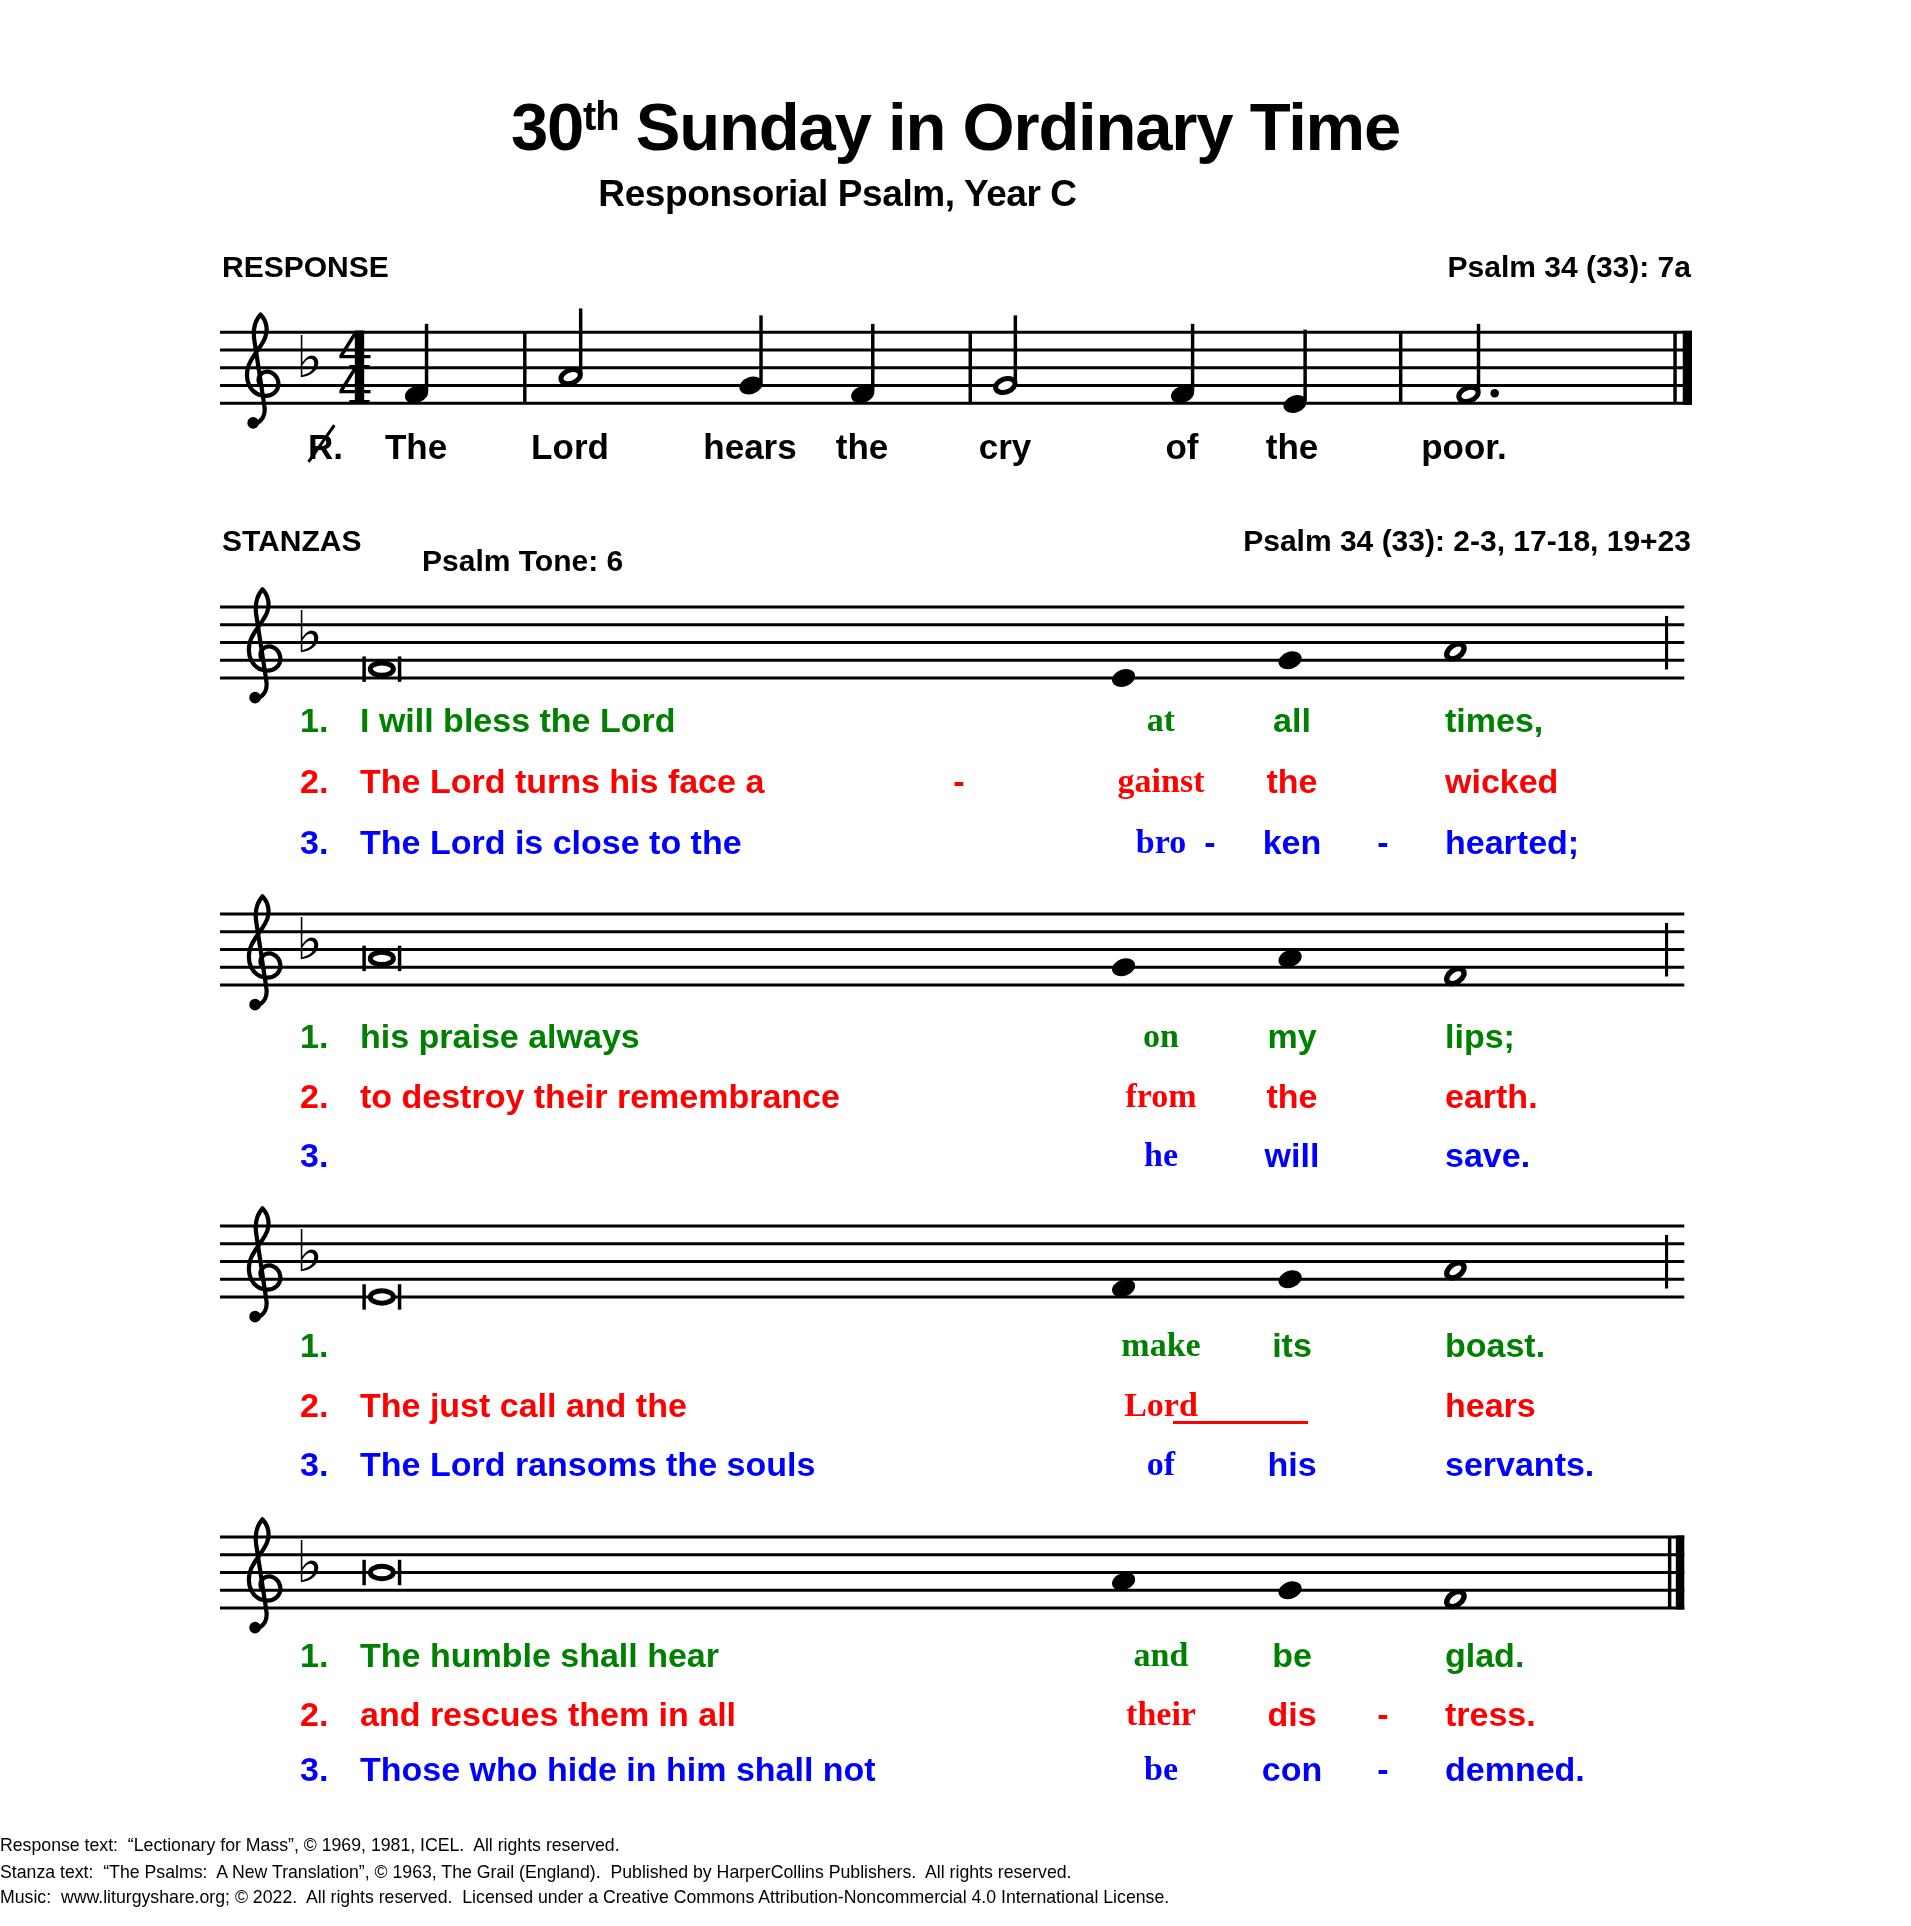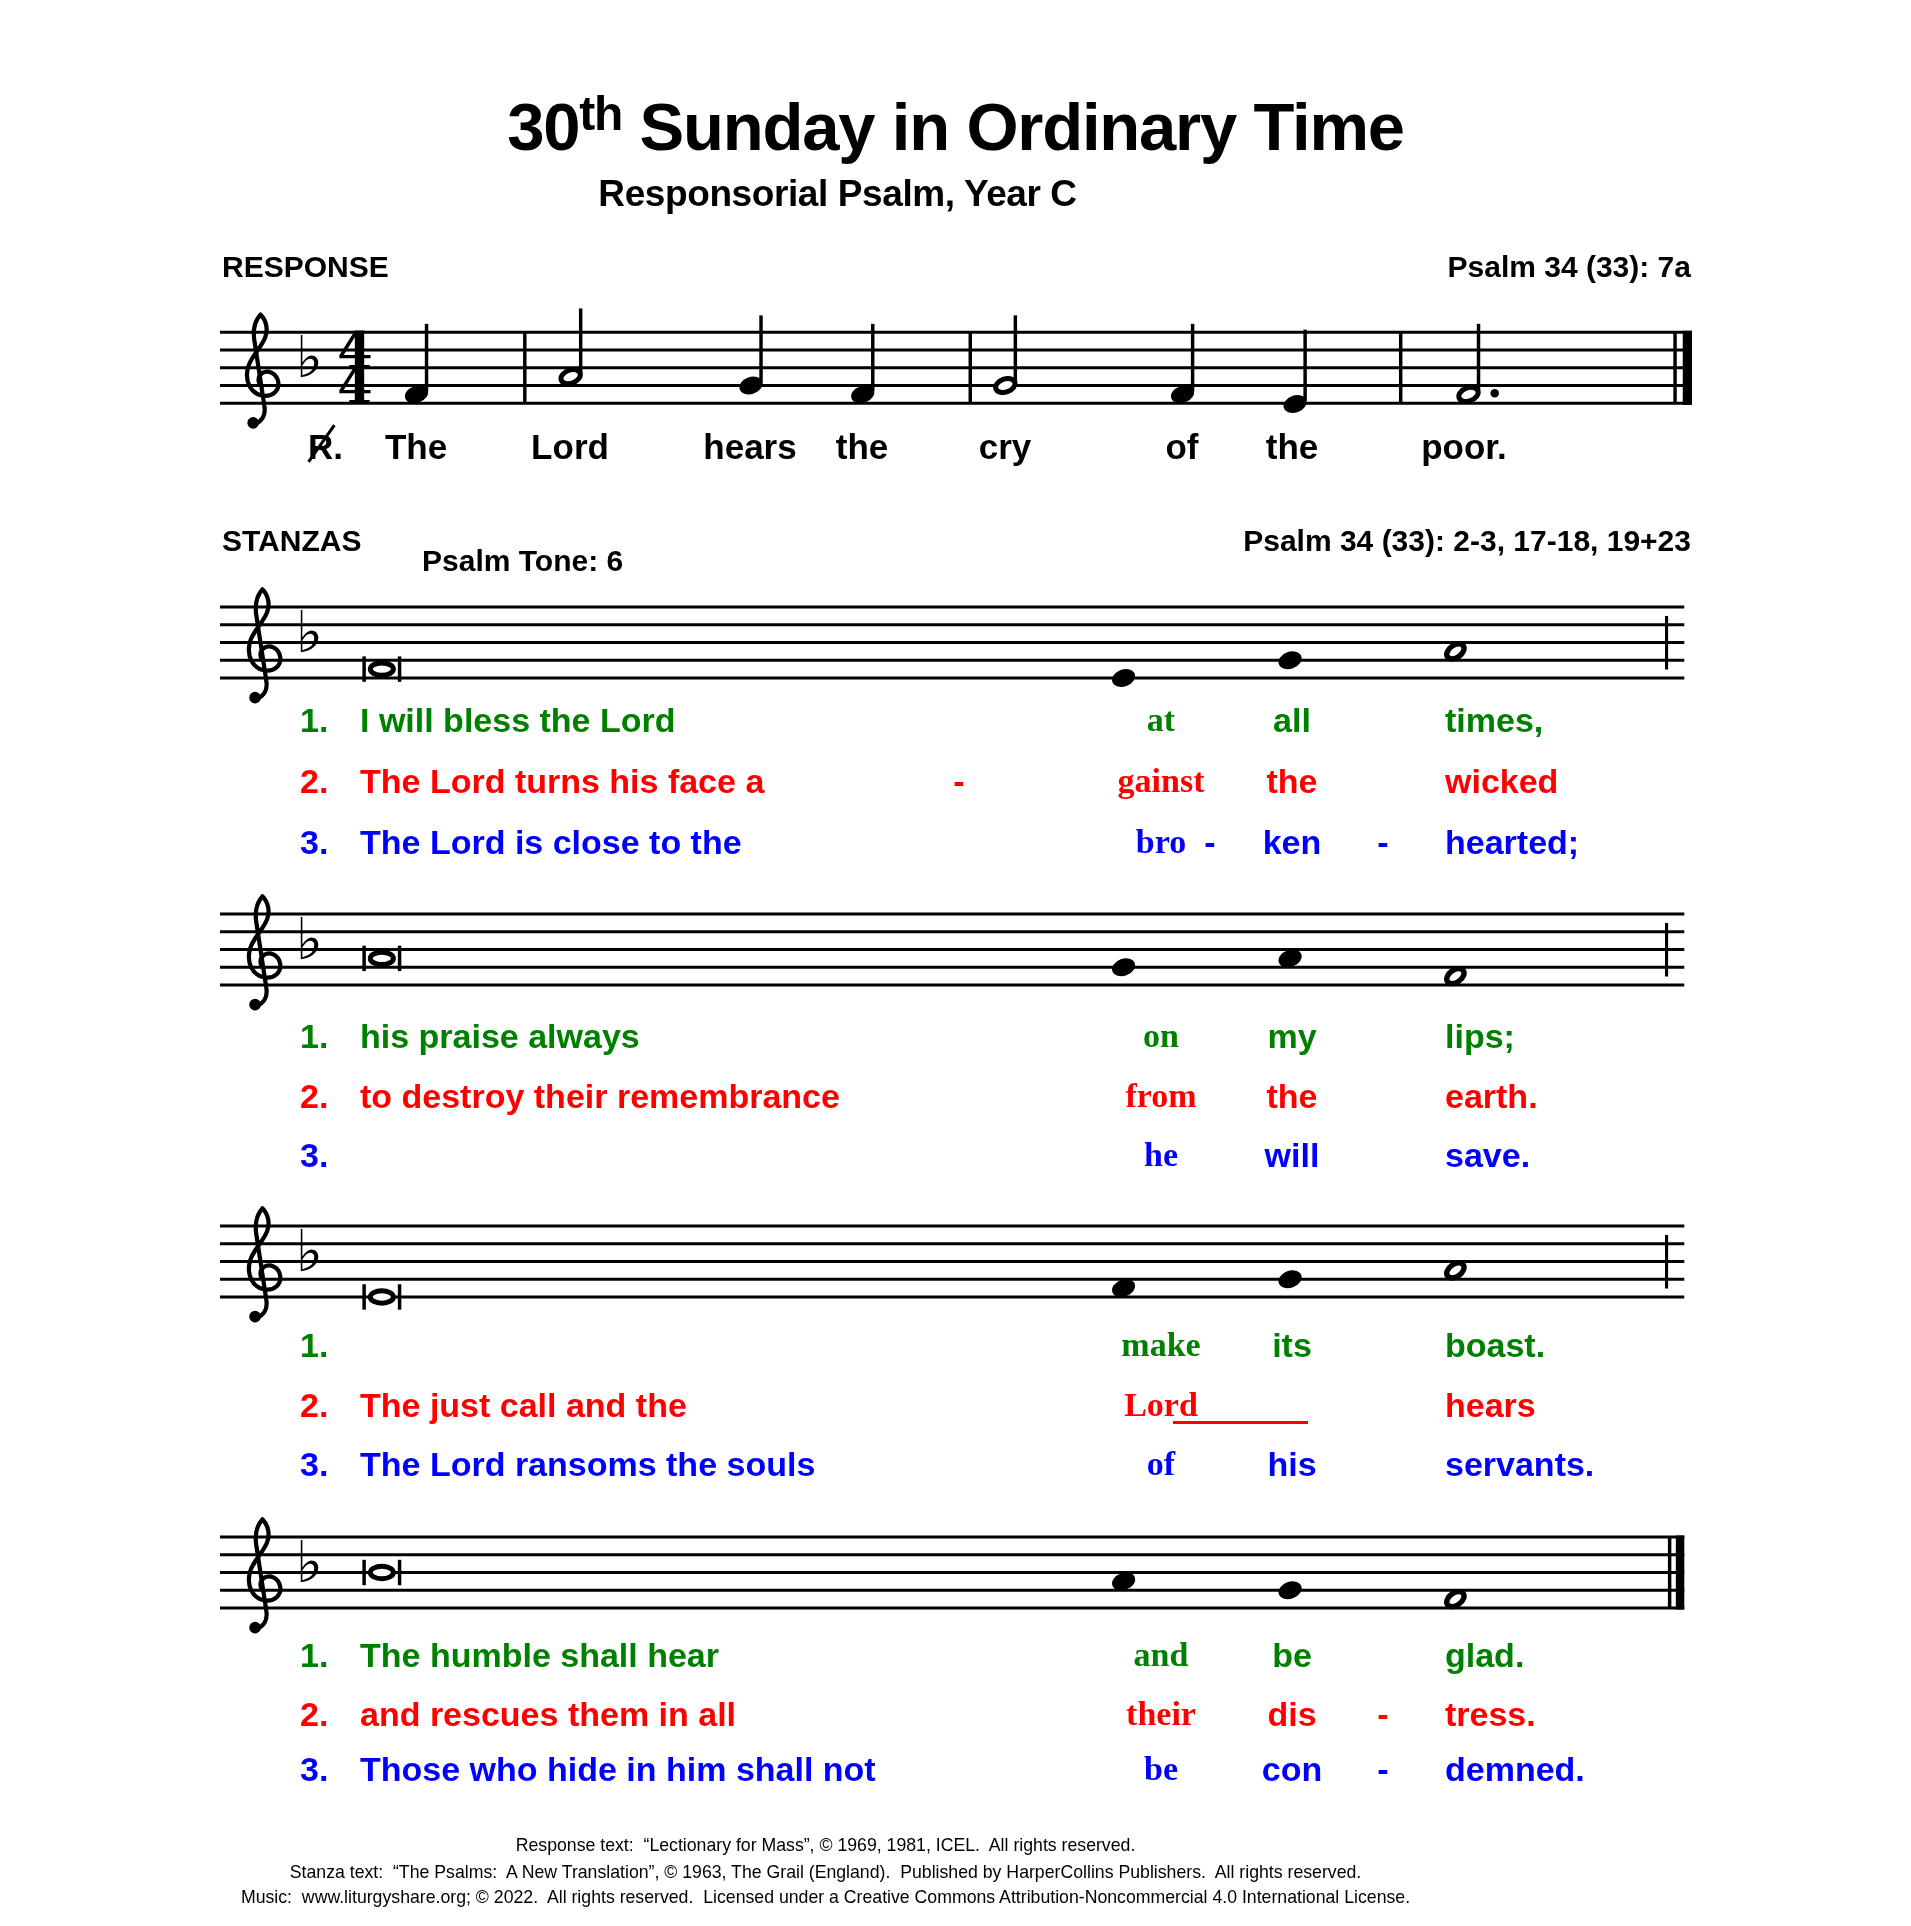--- a/index.html
+++ b/index.html
@@ -5,21 +5,21 @@
   html,body { margin:0; padding:0; }
   body {
     width:1911px; height:2703px; background:#ffffff; position:relative;
     font-family:"Liberation Sans", sans-serif; color:#000;
   }
   .abs { position:absolute; }
 
   
   .title { top:88px; left:0; width:1911px; text-align:center;
            font-size:67px; font-weight:bold; letter-spacing:-1.2px; }
-  .title .sup { font-size:48px; position:relative; top:-20px; }
+  .title .sup { font-size:40px; position:relative; top:-20px; }
   .subtitle { top:173px; left:0; width:1675px; text-align:center;
               font-size:37px; font-weight:bold; letter-spacing:-0.4px; }
   .sec-head { font-size:30px; font-weight:bold; }
 
   
   .resp-lyr { top:427px; left:0; width:1911px; height:50px;
               font-size:35px; font-weight:bold; }
   .rsyl { position:absolute; transform:translateX(-50%); white-space:nowrap; }
   .rsym { position:absolute; left:308px; white-space:nowrap; }
   .rch  { position:relative; display:inline-block; }
@@ -38,21 +38,21 @@
   .melisma { position:absolute; left:1173px; width:135px; height:0; top:35px;
              border-bottom:3.5px solid currentColor; }
   .green { color:#008000; } .red { color:#ff0000; } .blue { color:#0000ff; }
 
   
   .mus-flat { font-family:"DejaVu Sans", sans-serif; font-size:150px; text-anchor:middle; fill:#000; }
   .mus-time { font-family:"DejaVu Serif", serif; font-size:132px; font-weight:bold; text-anchor:middle; fill:#000; }
   svg line, svg path { stroke:#000; }
 
   
-  .footer-line { position:absolute; left:0; width:1651px; text-align:center;
+  .footer-line { position:absolute; left:0; width:1651px; text-align:left;
                  font-size:17.7px; white-space:pre-wrap; }
 </style>
 </head>
 <body>
 
 <svg width="0" height="0" style="position:absolute" aria-hidden="true">
   <defs>
     <g id="gclef">
       <path d="M-14 100 C6 92 14 74 10 52 L-16 -118 C-20 -146 -14 -168 0 -184 C16 -168 20 -144 12 -124 C2 -98 -24 -76 -32 -48 C-42 -12 -26 20 4 26 C32 31 50 12 46 -10 C42 -32 20 -42 4 -32 C-8 -24 -8 -6 4 2" fill="none" stroke-width="11" stroke-linecap="round" stroke-linejoin="round"></path>
       <circle cx="-19" cy="97" r="15" fill="#000" stroke="none"></circle>

